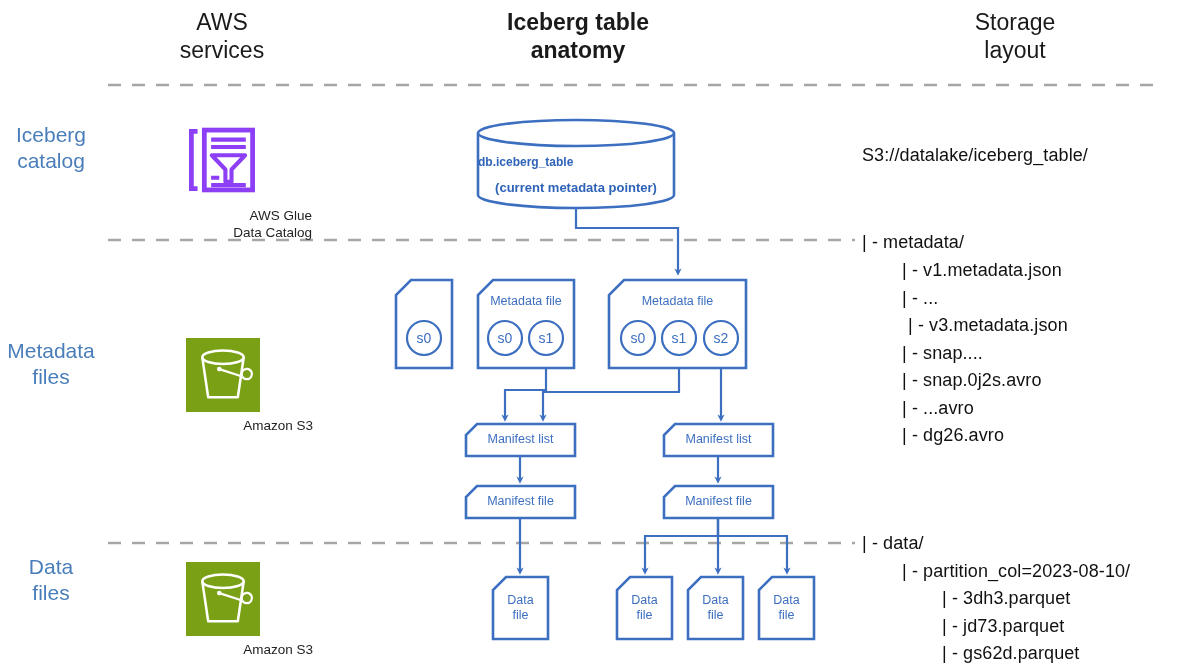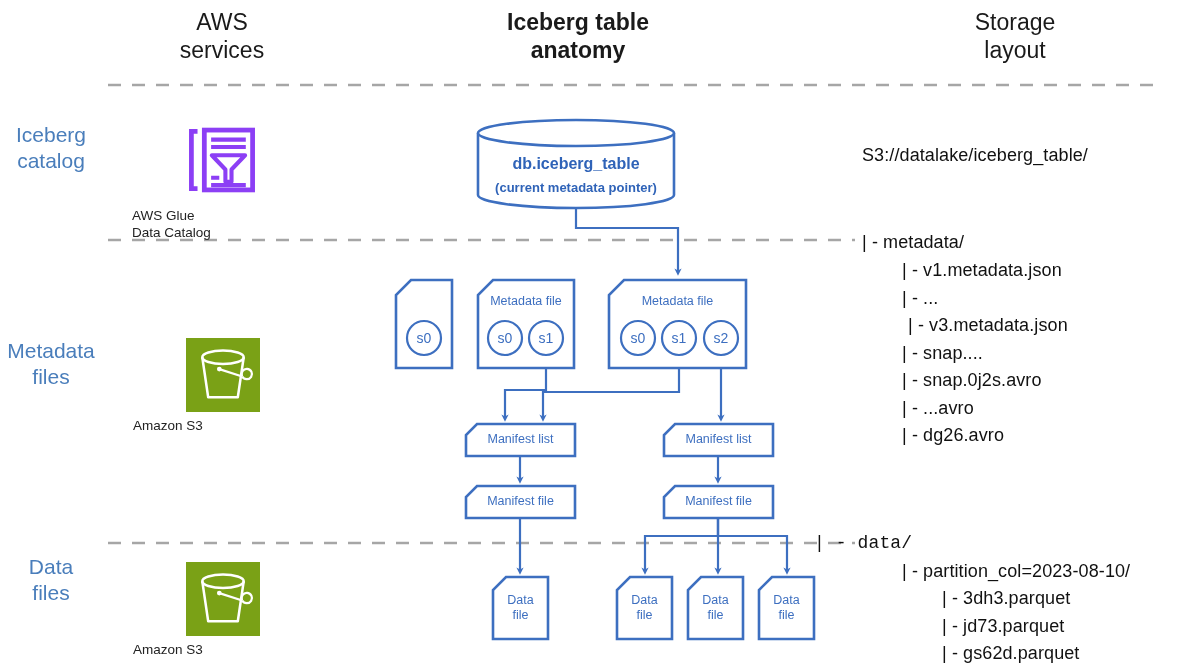--- a/index.html
+++ b/index.html
@@ -20,39 +20,39 @@
   }
 
   
   .row-label{
     position:absolute;text-align:center;color:#4a7ebb;
     font-size:21px;line-height:1.25;white-space:pre-line;
   }
 
   
   .svc-cap{
-    position:absolute;text-align:left;color:#232323;
+    position:absolute;text-align:right;color:#232323;
     font-size:13.5px;line-height:1.25;white-space:pre-line;
   }
 
   
   .storage-line{
     position:absolute;color:#111;font-size:18px;white-space:pre;
     letter-spacing:0.1px;
   }
 
   
   .node-text{
     position:absolute;text-align:center;color:#3d6fc0;
     font-size:12.5px;line-height:1.25;white-space:pre-line;
     pointer-events:none;
   }
   .cyl-title{
-    position:absolute;text-align:center;color:#2f63b8;
-    font-size:16px;font-weight:bold;white-space:nowrap;
+    position:absolute;text-align:left;color:#2f63b8;
+    font-size:12px;font-weight:bold;white-space:nowrap;
   }
   .cyl-sub{
     position:absolute;text-align:center;color:#2f63b8;
     font-size:13px;font-weight:bold;white-space:nowrap;
   }
   .snap-text{
     position:absolute;text-align:center;color:#3d6fc0;
     font-size:14px;white-space:nowrap;
   }
   .datafile-text{
@@ -205,20 +205,20 @@
   <div id="storage-text">
       <div class="storage-line" style="left: 862px; top: 145px;">S3://datalake/iceberg_table/</div>
       <div class="storage-line" style="left: 862px; top: 232px;">| - metadata/</div>
       <div class="storage-line" style="left: 902px; top: 260px; text-align: center;">| - v1.metadata.json</div>
       <div class="storage-line" style="left: 902px; top: 288px;">| - ...</div>
       <div class="storage-line" style="left: 908px; top: 315px;">| - v3.metadata.json</div>
       <div class="storage-line" style="left: 902px; top: 343px;">| - snap....</div>
       <div class="storage-line" style="left: 902px; top: 370px;">| - snap.0j2s.avro</div>
       <div class="storage-line" style="left: 902px; top: 398px;">| - ...avro</div>
       <div class="storage-line" style="left: 902px; top: 425px; text-align: center;">| - dg26.avro</div>
-      <div class="storage-line" style="left: 814px; top: 533px; font-family: Liberation Mono, monospace;">| - data/</div>
+      <div class="storage-line" style="left: 862px; top: 533px;">| - data/</div>
       <div class="storage-line" style="left: 902px; top: 561px;">| - partition_col=2023-08-10/</div>
       <div class="storage-line" style="left: 942px; top: 588px;">| - 3dh3.parquet</div>
       <div class="storage-line" style="left: 942px; top: 616px;">| - jd73.parquet</div>
       <div class="storage-line" style="left: 942px; top: 643px;">| - gs62d.parquet</div>
     </div>
 
 </div>
 
 </body></html>

